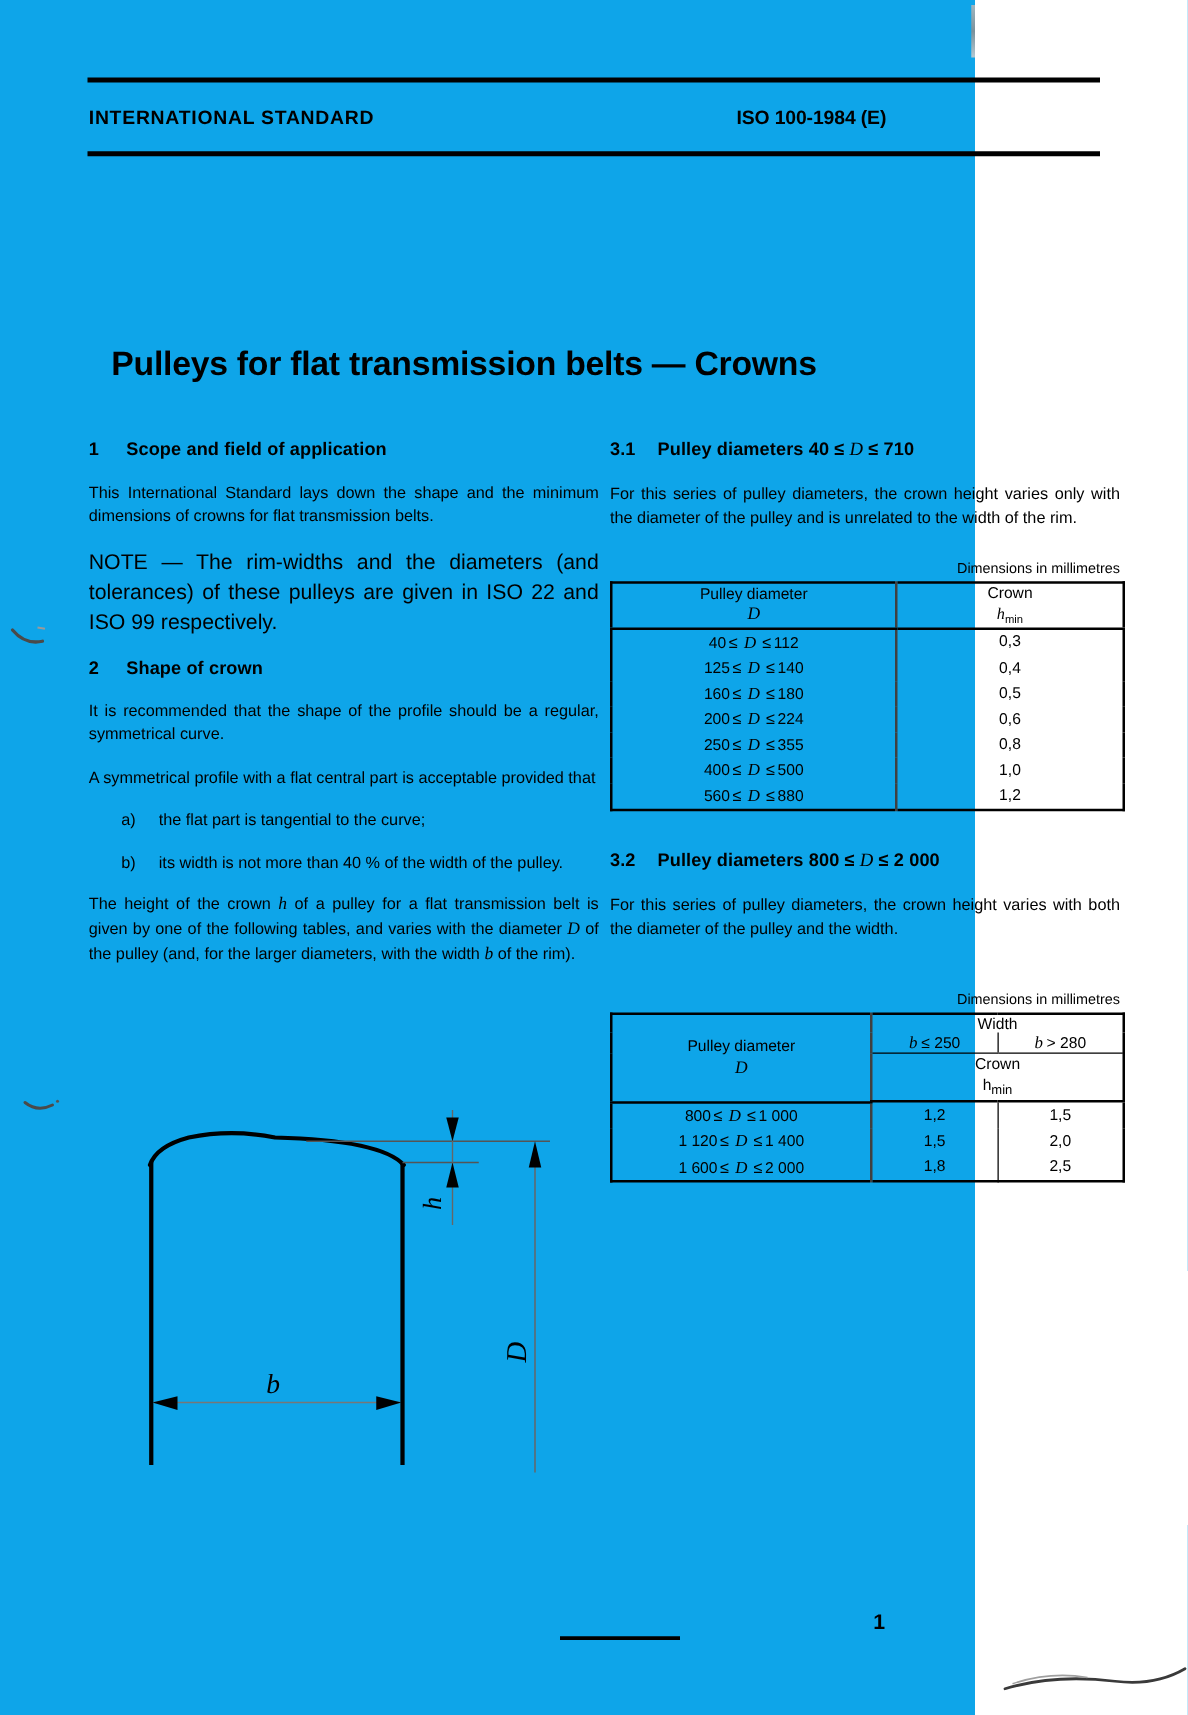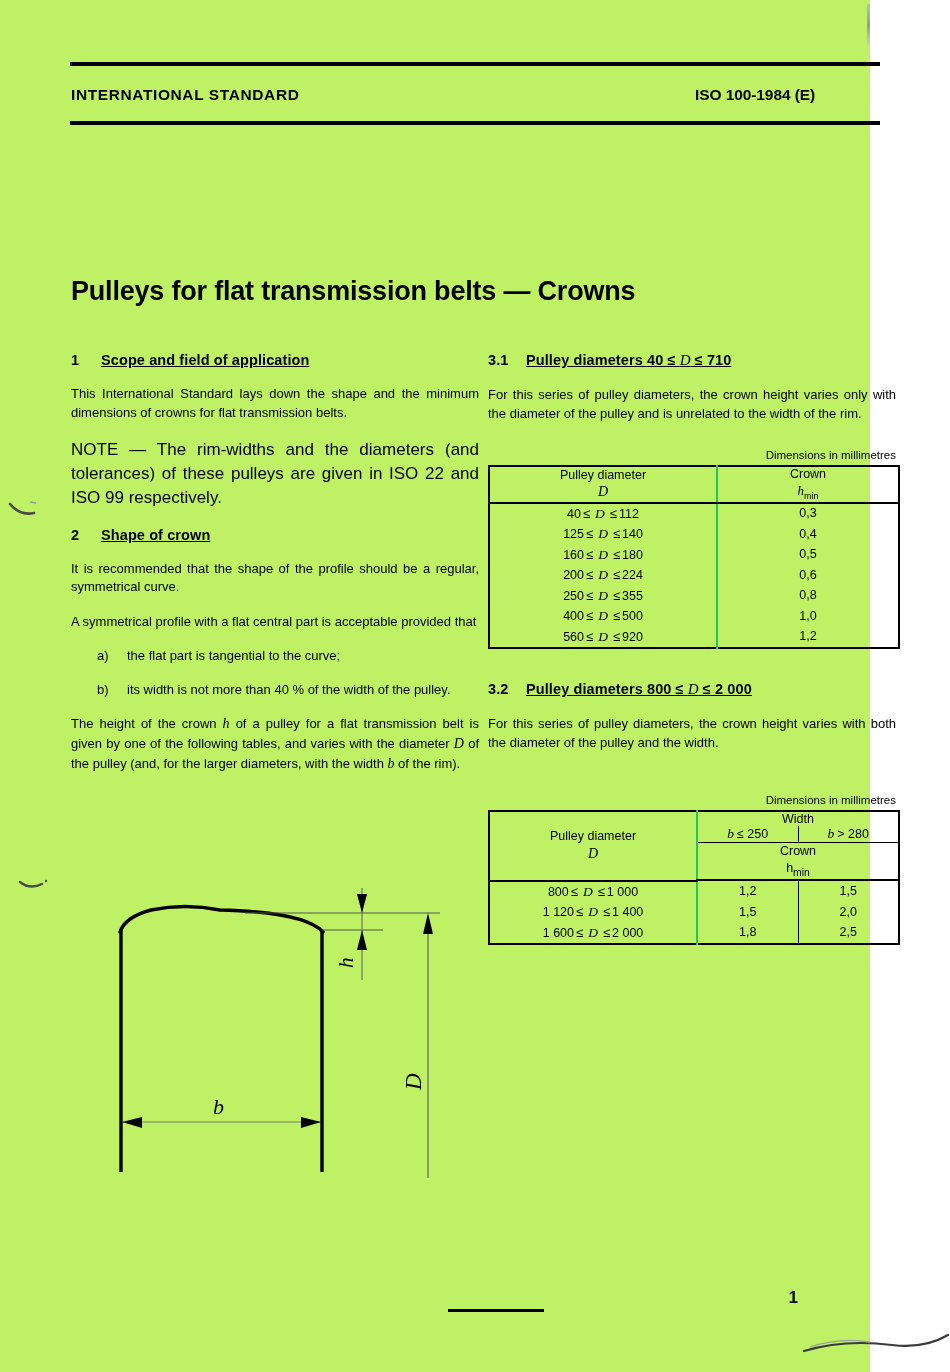--- a/index.html
+++ b/index.html
@@ -11,23 +11,23 @@
     width: 950px;
     height: 1372px;
     position: relative;
     font-family: "Liberation Sans", sans-serif;
     color: #000000;
     overflow: hidden;
   }
   .page {
     position: absolute;
     inset: 0;
-    width: 870px;
+    width: 780px;
     height: 1372px;
-    background: #bef264;
+    background: #0ea5e9;
   }
 
   
   .hdr-rule-top {
     position: absolute;
     left: 70px; top: 62px;
     width: 810px; height: 4px;
     background: #000;
   }
   .hdr-rule-bot {
@@ -38,30 +38,30 @@
   }
   .hdr-left {
     position: absolute;
     left: 71px; top: 86px;
     font-size: 15.5px;
     font-weight: bold;
     letter-spacing: 0.6px;
   }
   .hdr-right {
     position: absolute;
-    right: 55px; top: 86px;
+    right: 71px; top: 86px;
     font-size: 15.5px;
     font-weight: bold;
     letter-spacing: -0.1px;
   }
 
   
   .doc-title {
     position: absolute;
-    left: 71px; top: 258px;
+    left: 89px; top: 258px;
     font-size: 27px;
     font-weight: bold;
     letter-spacing: -0.2px;
     white-space: nowrap;
   }
 
   
   .col-left {
     position: absolute;
     left: 71px; top: 352px;
@@ -71,21 +71,20 @@
     position: absolute;
     left: 488px; top: 352px;
     width: 408px;
   }
 
   h2.sec {
     font-size: 14.5px;
     font-weight: bold;
     margin: 0 0 17px 0;
     letter-spacing: 0.1px;
-    text-decoration: underline;
   }
   h2.sec .num { display: inline-block; min-width: 30px; }
   h2.sec.sub .num { min-width: 38px; }
 
   p.body {
     font-size: 13px;
     line-height: 1.43;
     margin: 0 0 16px 0;
     text-align: justify;
   }
@@ -148,21 +147,21 @@
     font-style: italic;
     font-size: 13px;
   }
   th.hcell .sub2 sub { font-size: 9px; font-style: normal; font-family: "Liberation Sans", sans-serif; }
   th.hcell .ital {
     font-family: "Liberation Serif", serif;
     font-style: italic;
     font-weight: normal;
     font-size: 14px;
   }
-  .vdiv { border-left: 2px solid #22c55e; }
+  .vdiv { border-left: 2px solid #404040; }
   .vdiv-thin { border-left: 1px solid #000; }
   .hdiv-bot { border-bottom: 2px solid #000; }
   .hdiv-thin { border-bottom: 1px solid #000; }
   td.dcell {
     padding: 2px 0 2px 0;
     font-size: 12.5px;
     line-height: 1.52;
   }
   td.dcell.range { text-align: center; }
   .pad-first td { padding-top: 9px; }
@@ -316,21 +315,21 @@
           </tr>
           <tr>
             <td class="dcell range"><span class="rng"><span>250</span><span class="le">≤</span><i>D</i><span class="le">≤</span><span>355</span></span></td>
             <td class="dcell vdiv">0,8</td>
           </tr>
           <tr>
             <td class="dcell range"><span class="rng"><span>400</span><span class="le">≤</span><i>D</i><span class="le">≤</span><span>500</span></span></td>
             <td class="dcell vdiv">1,0</td>
           </tr>
           <tr class="pad-last">
-            <td class="dcell range"><span class="rng"><span>560</span><span class="le">≤</span><i>D</i><span class="le">≤</span><span>920</span></span></td>
+            <td class="dcell range"><span class="rng"><span>560</span><span class="le">≤</span><i>D</i><span class="le">≤</span><span>880</span></span></td>
             <td class="dcell vdiv">1,2</td>
           </tr>
         </tbody>
       </table>
     </div>
 
     <h2 class="sec sub" style="margin-top:32px;">
       <span class="num">3.2</span><span>Pulley diameters 800 ≤ </span><i class="vb">D</i><span> ≤ 2 000</span>
     </h2>
     <p class="body">For this series of pulley diameters, the crown height varies with both the diameter of the pulley and the width.</p>

